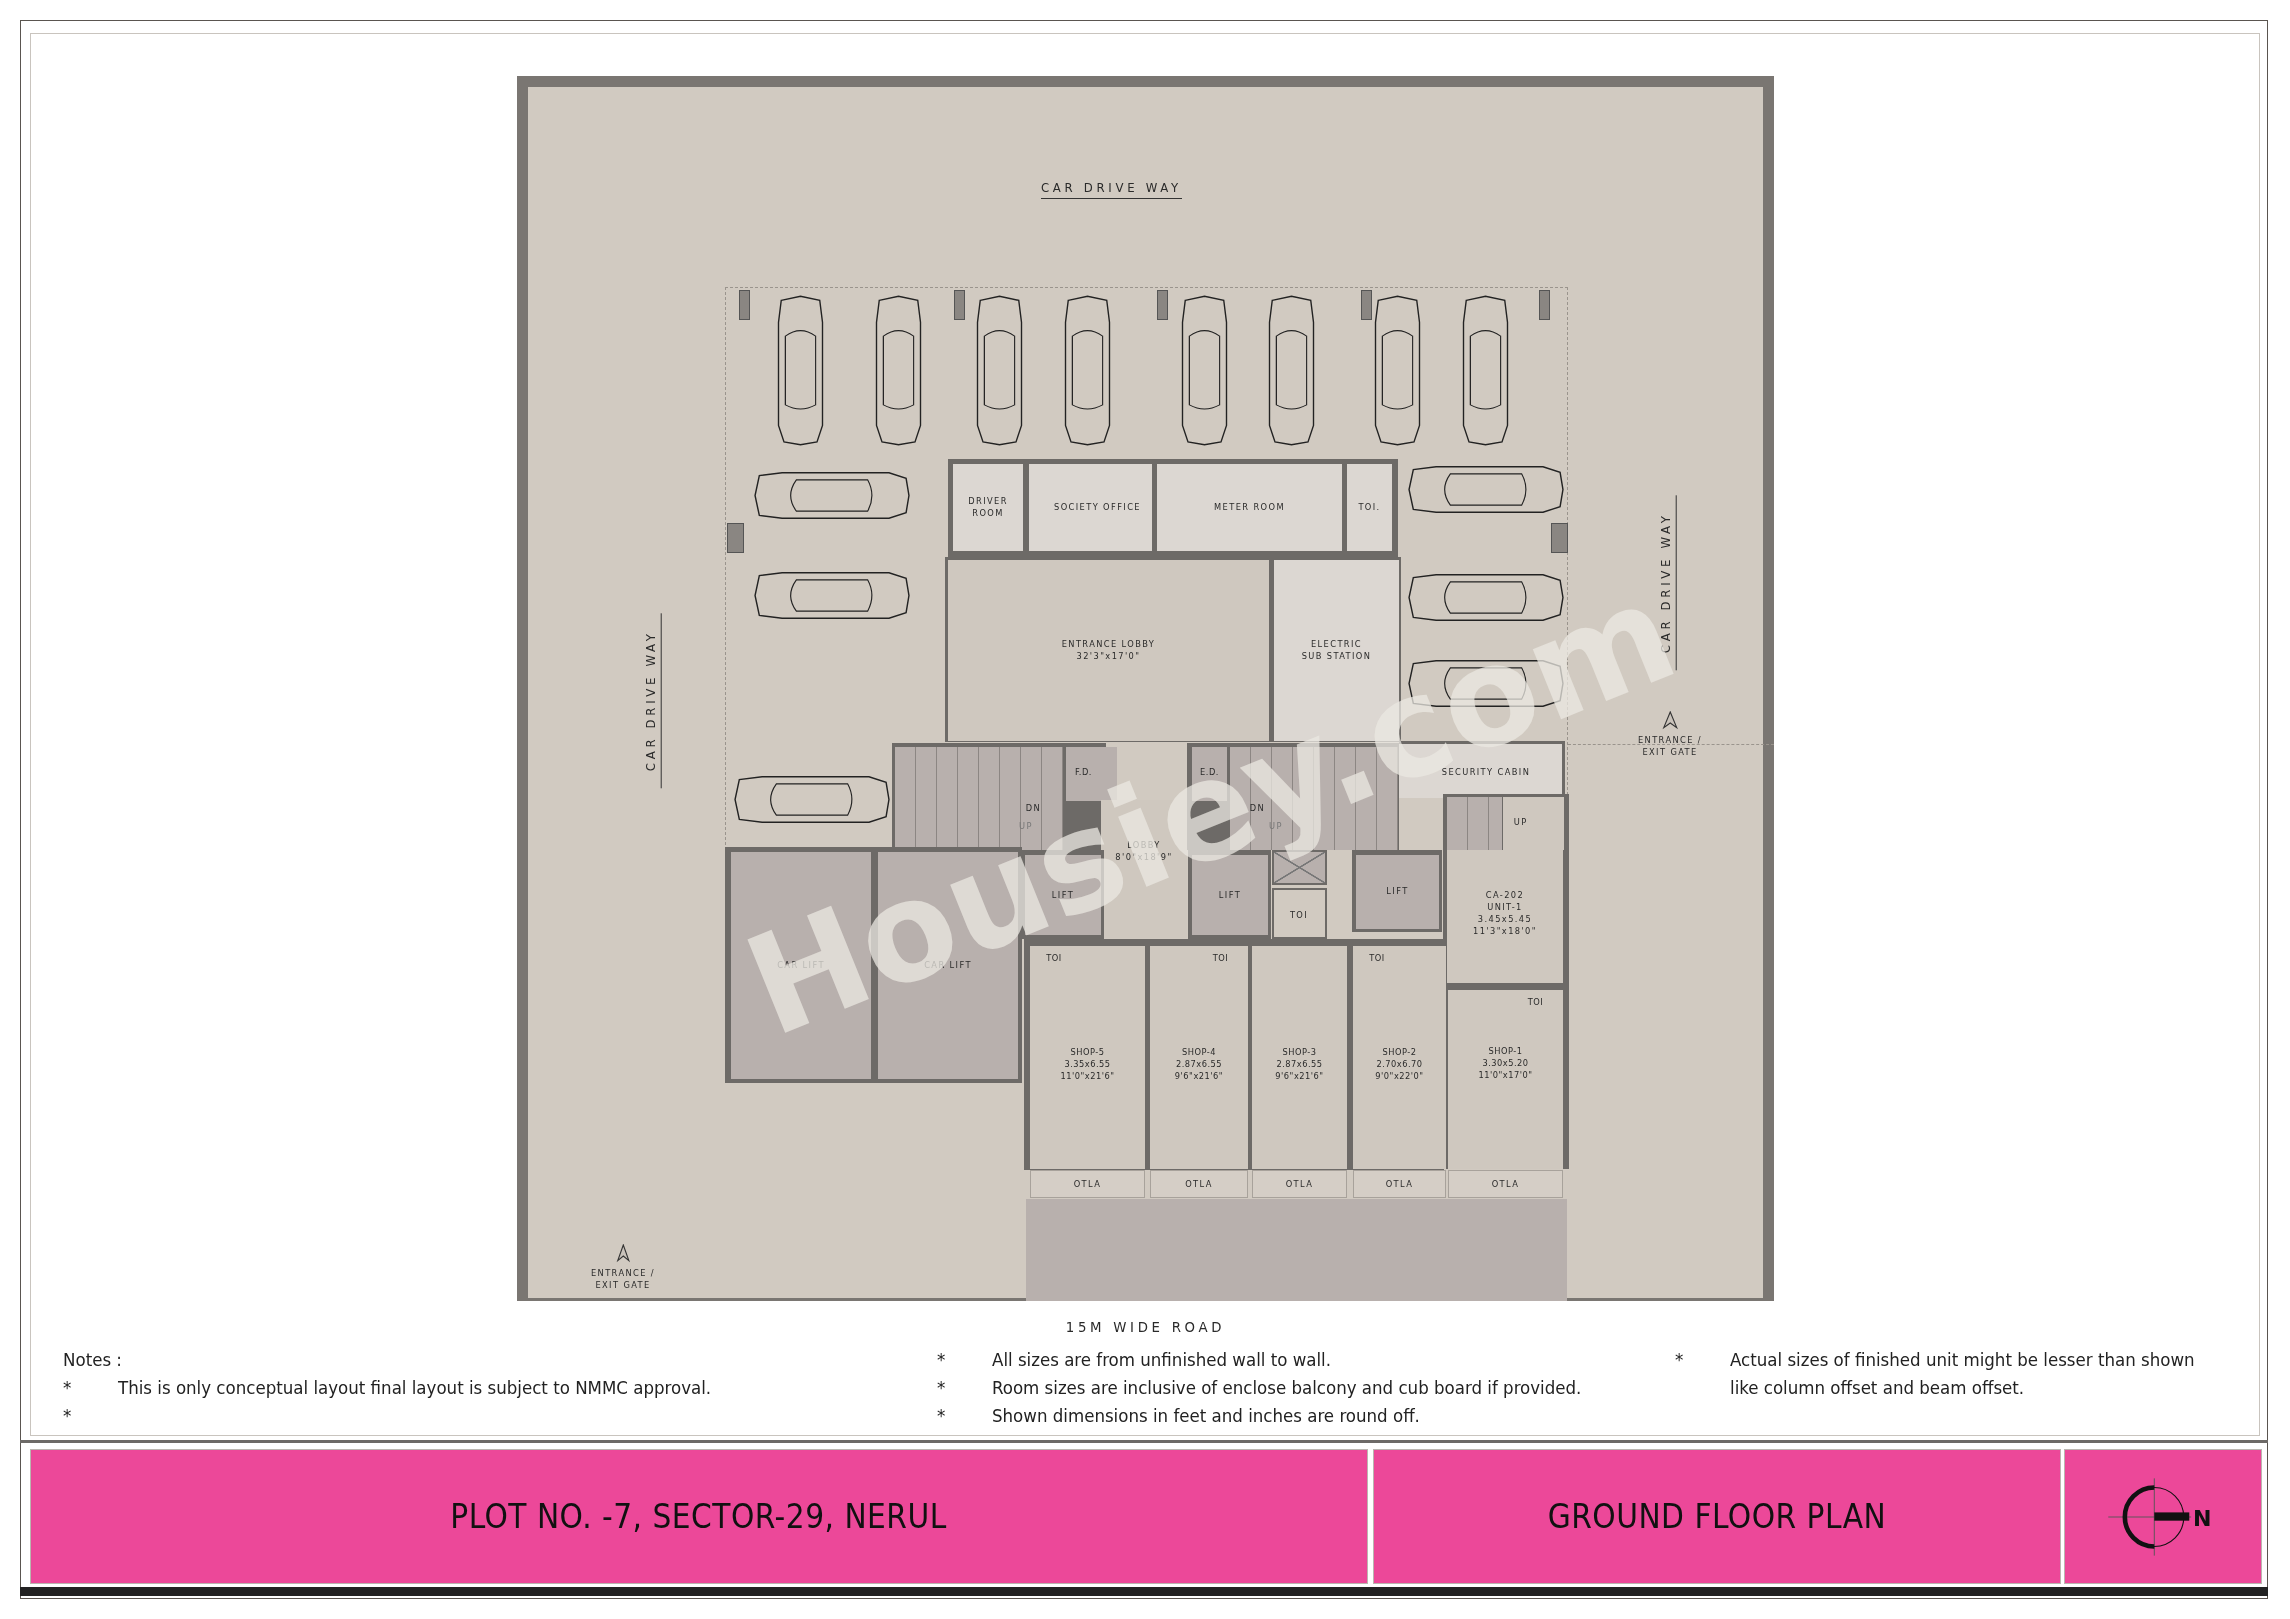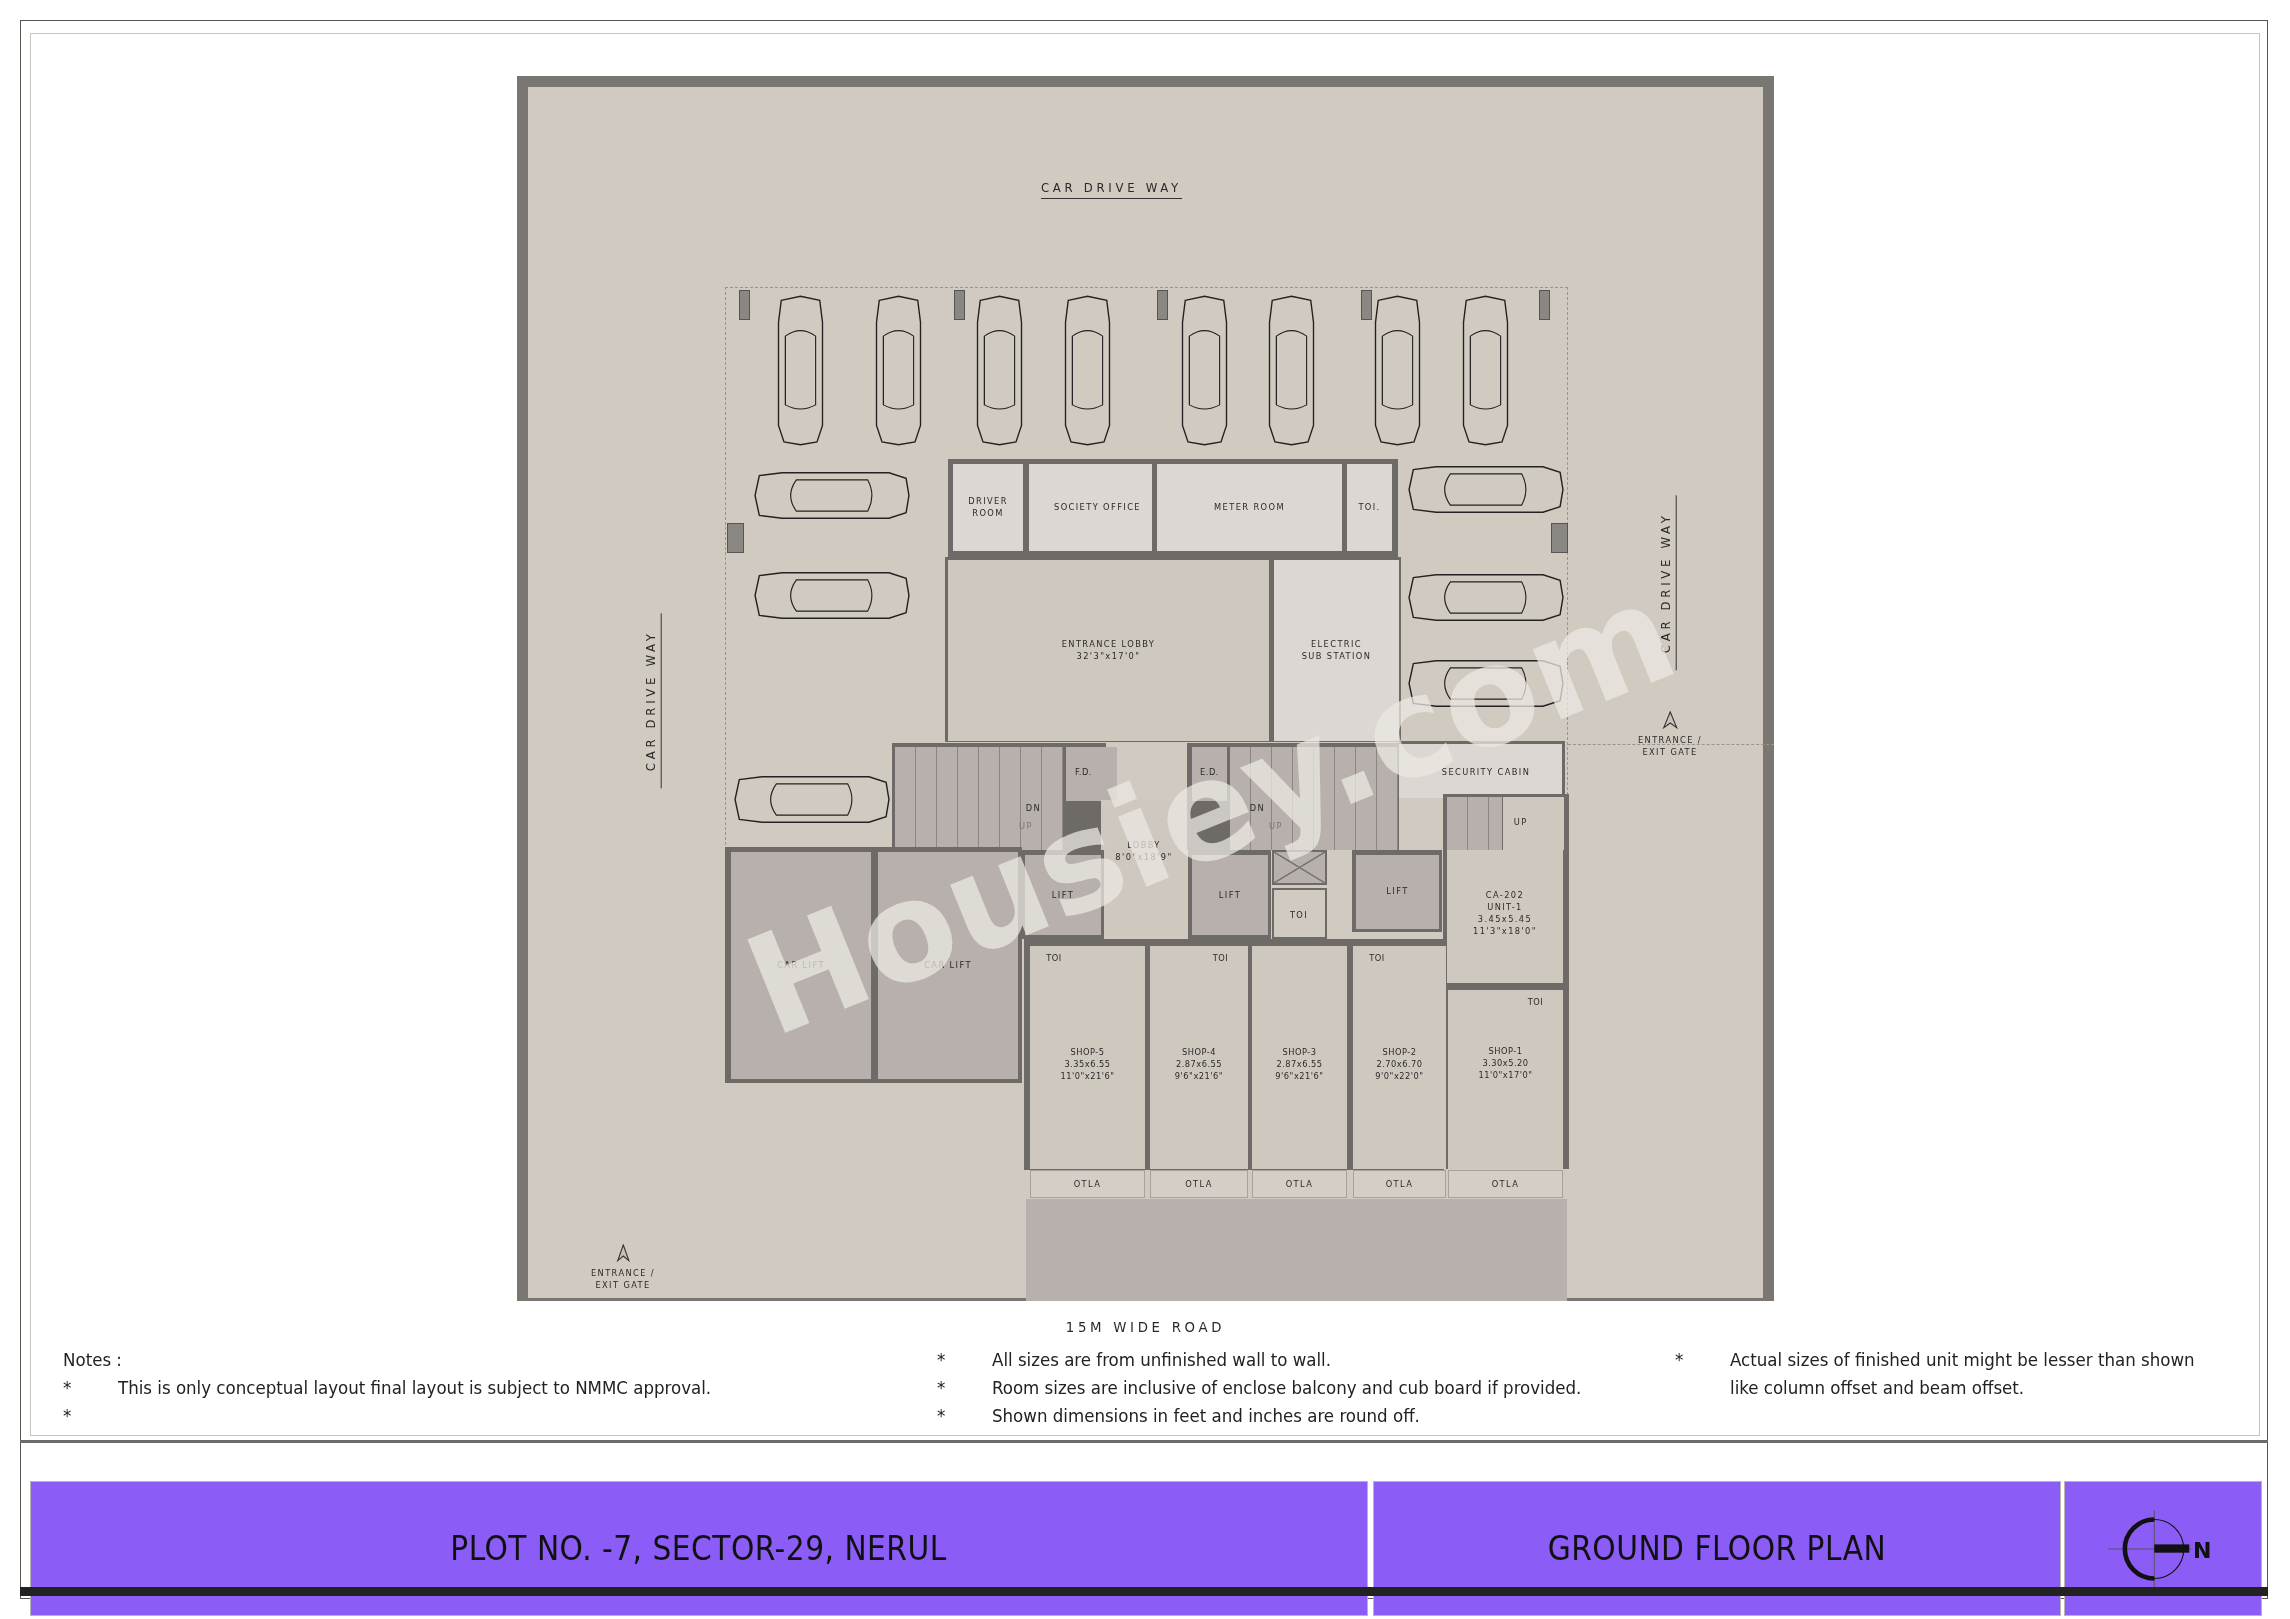--- a/index.html
+++ b/index.html
@@ -13,21 +13,21 @@
   .drive{font-size:13px;letter-spacing:3.7px;border-bottom:1.8px solid #333;padding-bottom:1.8px;color:#2a2a2a;}
   .dashbox{border:1.8px dashed #9a948d;}
   .room-light{background:#dcd7d2;}
   .room-mid{background:#cfc8bf;}
   .room-dark{background:#b8b0ad;}
   .wall{background:#6d6a67;}
   .car{position:absolute;}
   .pillar{position:absolute;background:#8a8682;border:0.9px solid #555;}
   .stairs{background:repeating-linear-gradient(90deg,#b8b0ad 0,#b8b0ad 20px,#8c8683 20px,#8c8683 21px);}
   .notes{font-family:"DejaVu Sans Condensed","DejaVu Sans",sans-serif;font-size:18.5px;color:#222;line-height:28px;}
-  .title-cell{background:#8b5cf6;border:1.8px solid #bbb6b0;display:flex;align-items:center;justify-content:center;margin-top:32px;}
+  .title-cell{background:#ec4899;border:1.8px solid #bbb6b0;display:flex;align-items:center;justify-content:center;}
   .title-text{font-family:"DejaVu Sans Condensed","DejaVu Sans",sans-serif;font-size:33px;color:#111;letter-spacing:0.5px;}
   .watermark{font-family:"DejaVu Sans",sans-serif;font-size:138px;font-weight:bold;color:rgba(235,232,226,0.75);transform:rotate(-22deg);white-space:nowrap;}
 </style>
 </head>
 <body>
 
 <div class="abs frame"></div>
 <div class="abs inner-frame"></div>
 
 <div class="abs plot"></div>

